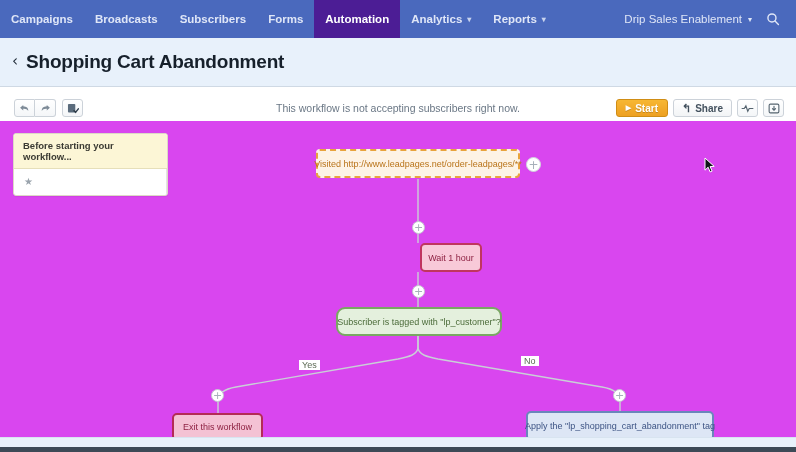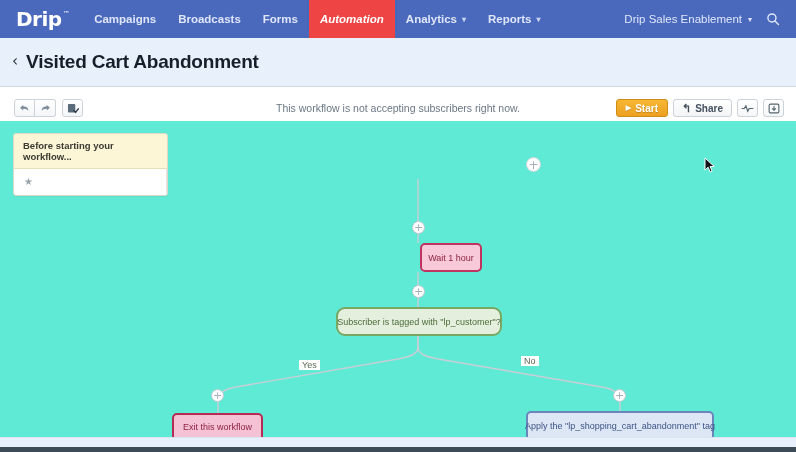--- a/index.html
+++ b/index.html
@@ -38,21 +38,21 @@
   .navitems { display: flex; align-items: stretch; }
   .navitem {
     display: flex; align-items: center;
     padding: 4px 11px;
     color: #dfe6f7;
     font-weight: bold;
     font-size: 11.5px;
     cursor: pointer;
     white-space: nowrap;
   }
-  .navitem.active { background: #ef4444; color: #ffffff; font-style: italic; }
+  .navitem.active { background: #4c1d95; color: #ffffff; }
   .navitem .caret {
     margin-left: 5px; font-size: 8px; opacity: .85;
     display: inline-block;
   }
   .navright {
     margin-left: auto; display: flex; align-items: center;
     padding-right: 10px;
   }
   .acct {
     display: flex; align-items: center;
@@ -135,21 +135,21 @@
     border: 1px solid #ccd2d9; border-radius: 3px;
     color: #44525f; font-size: 10px; font-weight: bold;
     display: flex; align-items: center; gap: 4px;
     cursor: pointer;
   }
 
   
   .canvas {
     position: absolute; top: 121px; left: 0;
     width: 796px; height: 331px;
-    background: #5eead4;
+    background: #d946ef;
     overflow: hidden;
   }
   .canvas svg.edges {
     position: absolute; top: 0; left: 0;
     width: 796px; height: 331px;
     pointer-events: none;
   }
 
   
   .prepanel {
@@ -261,30 +261,29 @@
     z-index: 50;
     pointer-events: none;
   }
 </style>
 </head>
 <body>
 
 <div id="app">
 
   <div class="topnav">
-    <div class="brand">
-      <span>Drip</span>
-        <span class="tm">™</span>
-    </div>
     <div class="navitems">
       <div class="navitem">
           <span>Campaigns</span>
         </div>
       <div class="navitem">
           <span>Broadcasts</span>
+        </div>
+      <div class="navitem">
+          <span>Subscribers</span>
         </div>
       <div class="navitem">
           <span>Forms</span>
         </div>
       <div class="navitem active">
           <span>Automation</span>
         </div>
       <div class="navitem">
         <span>Analytics</span>
         <span class="caret">▾</span>
@@ -304,21 +303,21 @@
           <circle cx="6.8" cy="6.8" r="4.6"></circle>
             <line x1="10.3" y1="10.3" x2="14.2" y2="14.2" stroke-linecap="round"></line>
         </svg>
       </div>
 
     </div>
   </div>
 
   <div class="titlebar">
     <span class="backchev">‹</span>
-    <span class="pagetitle">Visited Cart Abandonment</span>
+    <span class="pagetitle">Shopping Cart Abandonment</span>
   </div>
 
   <div class="toolbar">
     <div class="tb-left">
       <div class="btngroup">
         <div class="tbtn">
           <svg width="11" height="9" viewBox="0 0 12 10" fill="#7d8a97">
             <path d="M4.6 1.2 1.1 4.2l3.5 3V5.4c2.6-.2 4.4.5 5.6 2.3.2-3.4-1.8-5-5.6-5.2z"></path>
           </svg>
         </div>
@@ -373,20 +372,23 @@
       <path d="M418 215 L418 226 C418 234 428 236 438 238 L602 266 C614 268 620 272 620 280 L620 290" fill="none" stroke="#c9cfd6" stroke-width="1.4"></path>
     </svg>
 
     <div class="prepanel">
       <div class="prepanel-head">Before starting your workflow...</div>
       <div class="prepanel-item">
         <span class="star">★</span>
       </div>
     </div>
 
+    <div class="node trigger" style="left:316px;top:28px;width:204px;height:29px;">
+      <span>Visited http://www.leadpages.net/order-leadpages/**</span>
+    </div>
 
     <div class="node wait" style="left:388px;top:122px;width:62px;height:29px;">
       <span>Wait 1 hour</span>
     </div>
 
     <div class="node decision" style="left:336px;top:186px;width:166px;height:29px;">
       <span>Subscriber is tagged with "lp_customer"?</span>
     </div>
 
     <div class="node exit" style="left:172px;top:292px;width:91px;height:28px;">

